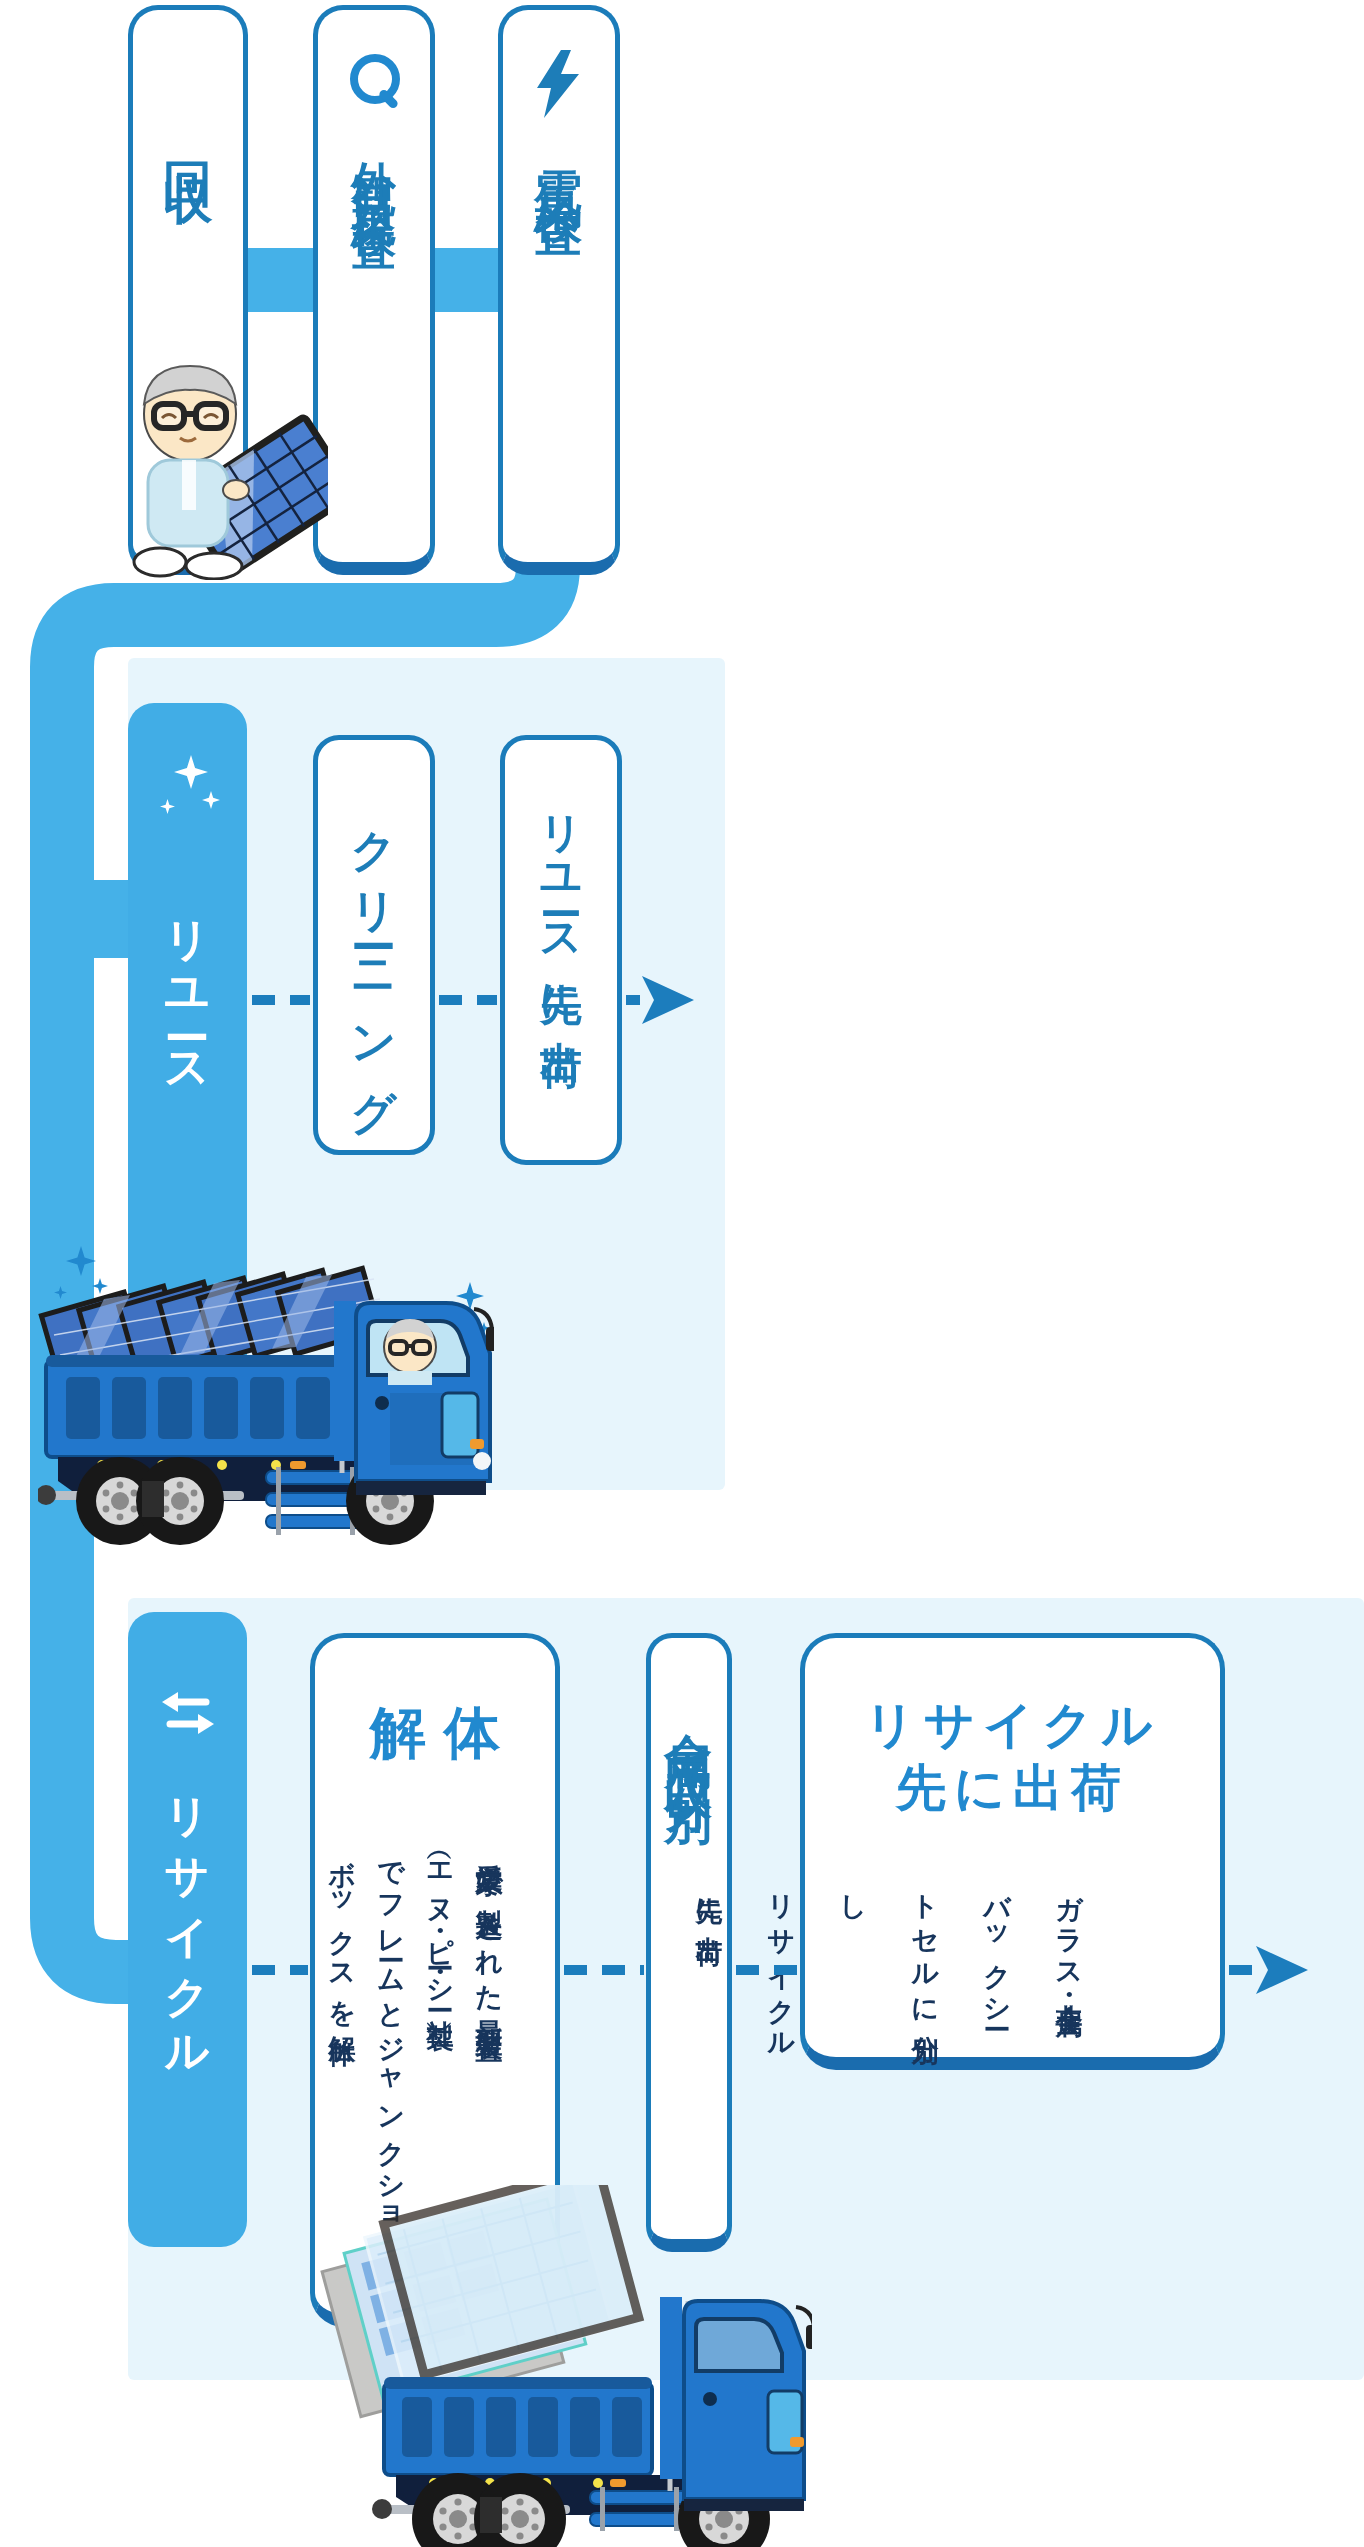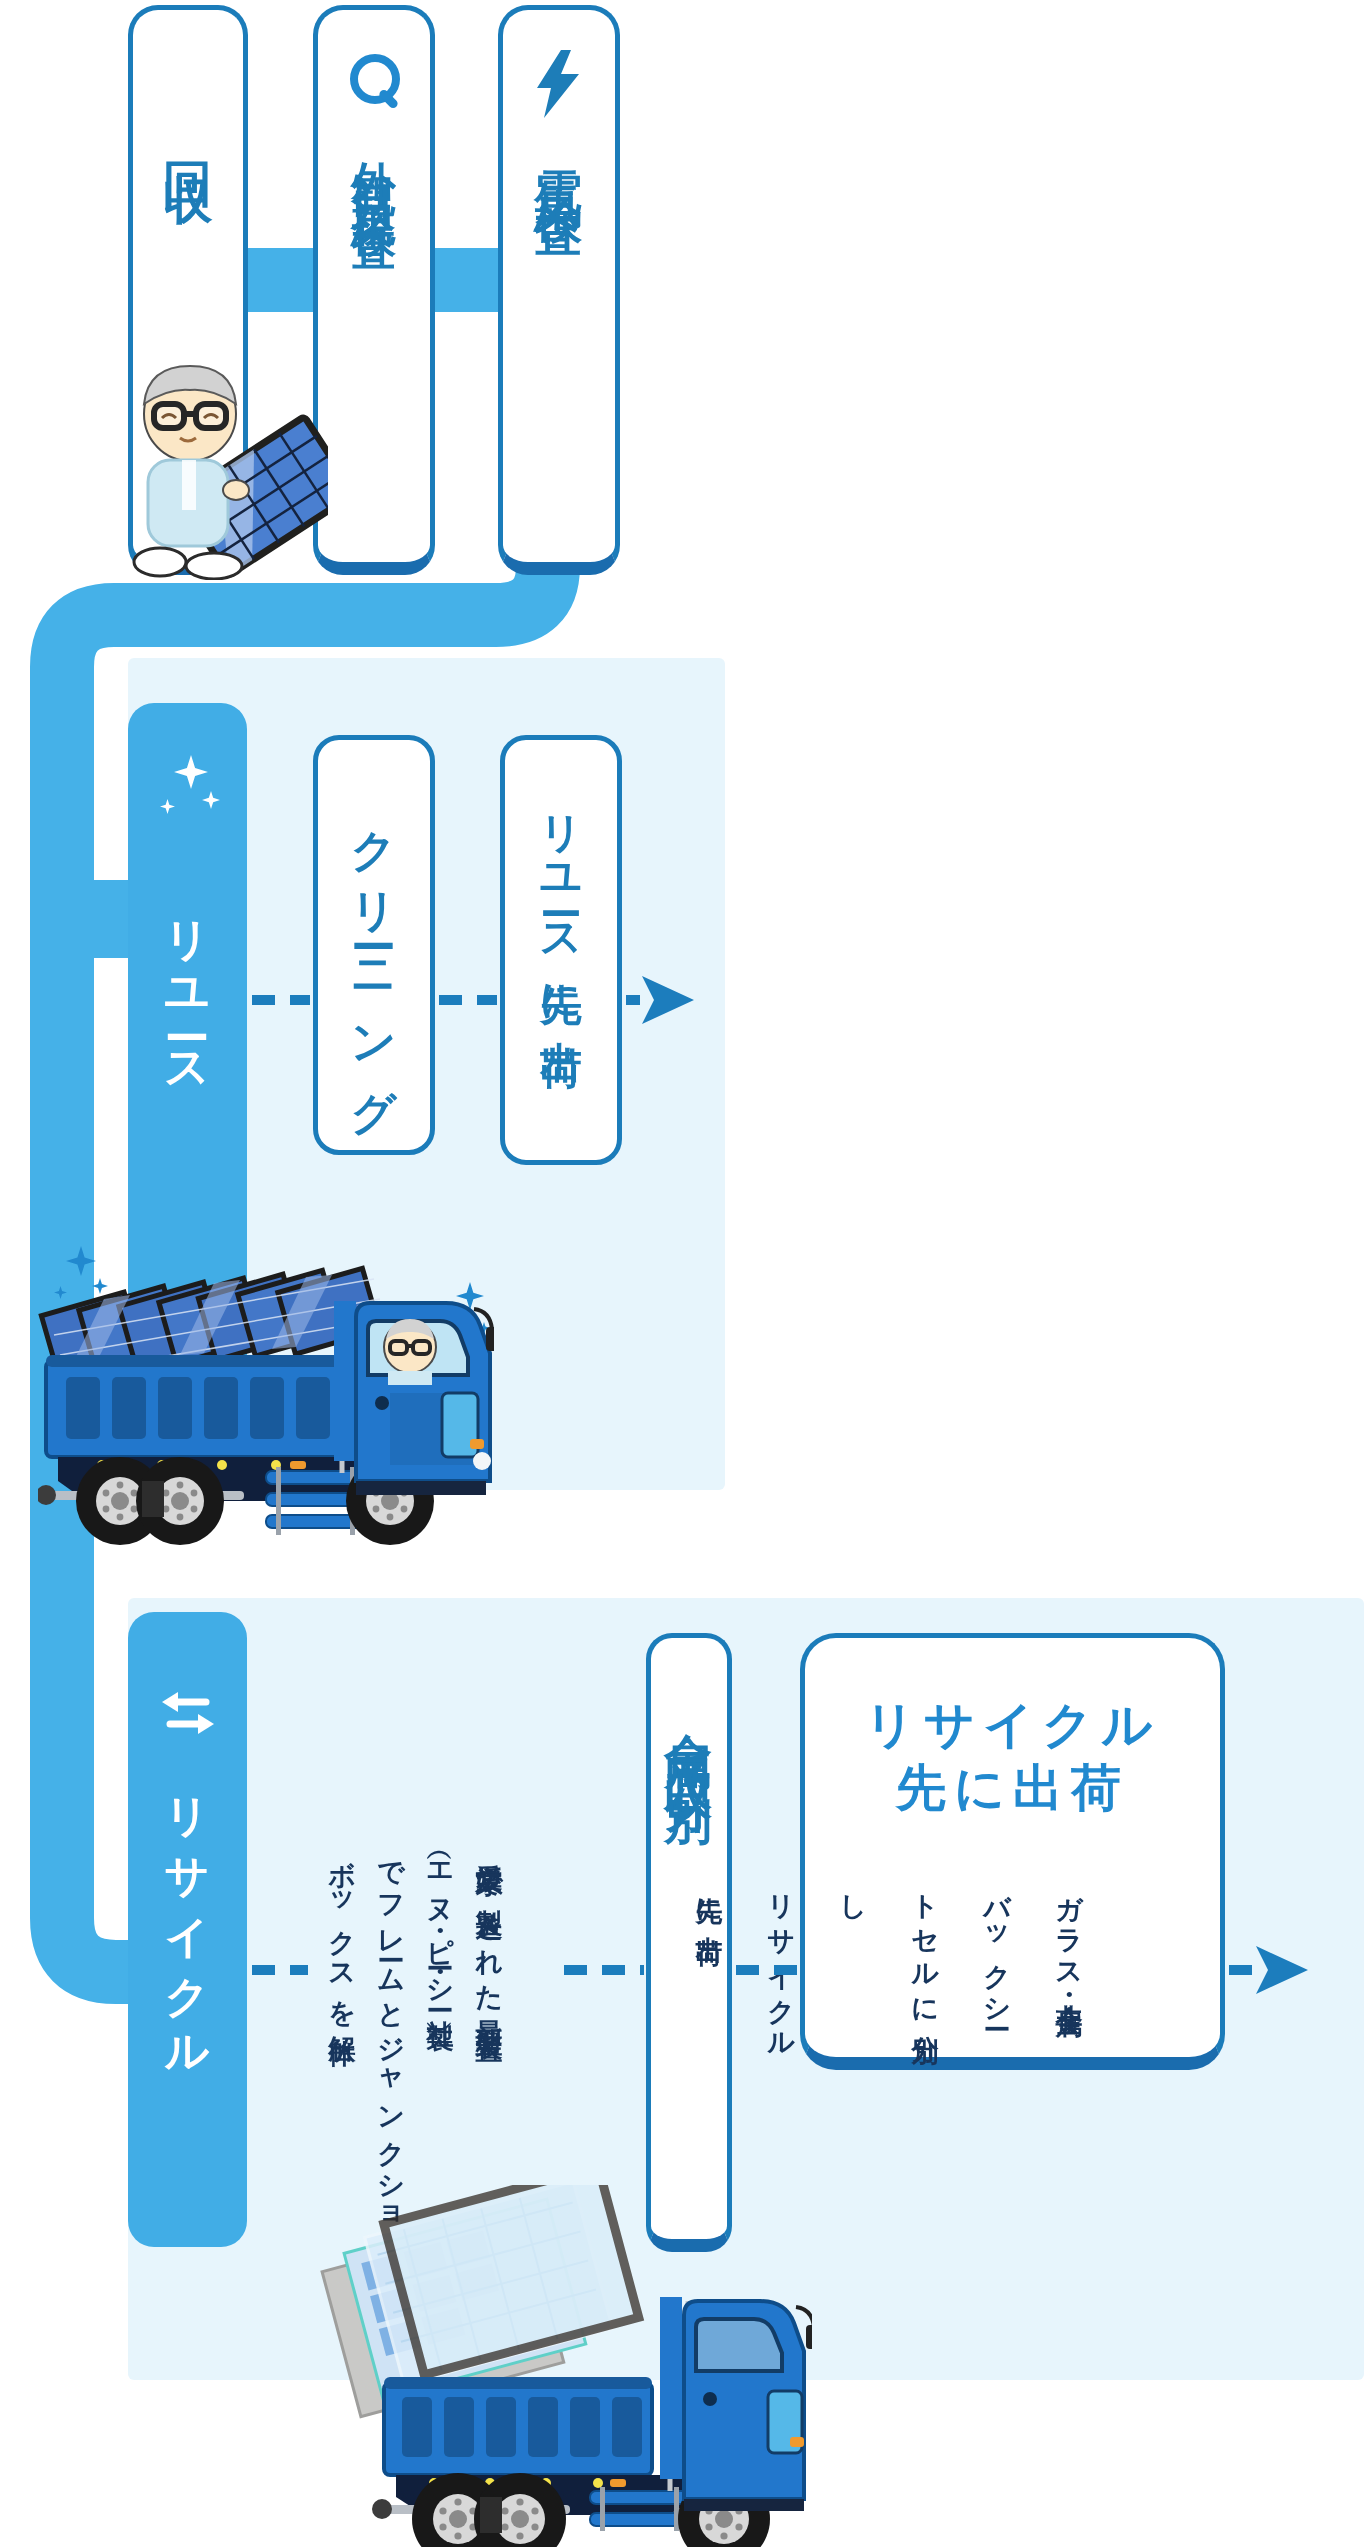--- a/index.html
+++ b/index.html
@@ -116,20 +116,23 @@
   <div class="ribbon" style="left:128px;top:1612px;width:119px;height:635px;">
     <svg width="56" height="46" viewBox="0 0 56 46" style="margin-top:78px;">
       <path d="M46 12 H16" stroke="#fff" stroke-width="7" fill="none" stroke-linecap="round"></path>
       <polygon points="18,2 2,12 18,22" fill="#fff"></polygon>
       <path d="M10 34 H40" stroke="#fff" stroke-width="7" fill="none" stroke-linecap="round"></path>
       <polygon points="38,24 54,34 38,44" fill="#fff"></polygon>
     </svg>
     <div class="vtext" style="margin-top:30px;font-size:44px;letter-spacing:0.22em;">リサイクル</div>
   </div>
 
+  <div class="pill shadowed" style="left:310px;top:1633px;width:250px;height:694px;border-radius:34px;">
+    <div class="heading" style="margin-top:58px;font-size:56px;letter-spacing:0.32em;text-indent:0.32em;">解体</div>
+  </div>
   <div class="descblock" style="left:318px;top:1842px;width:196px;height:470px;">
     <div style="line-height:49px;">愛媛県で製造された最新型装置</div>
     <div style="line-height:49px;">（エヌ・ピー・シー社製）</div>
     <div style="line-height:49px;">でフレームとジャンクション</div>
     <div style="line-height:49px;">ボックスを解体</div>
   </div>
 
   <div class="pill shadowed" style="left:646px;top:1633px;width:86px;height:619px;border-radius:26px;">
     <div class="vtext" style="margin-top:56px;font-size:48px;letter-spacing:0.28em;">金属回収分別</div>
   </div>

